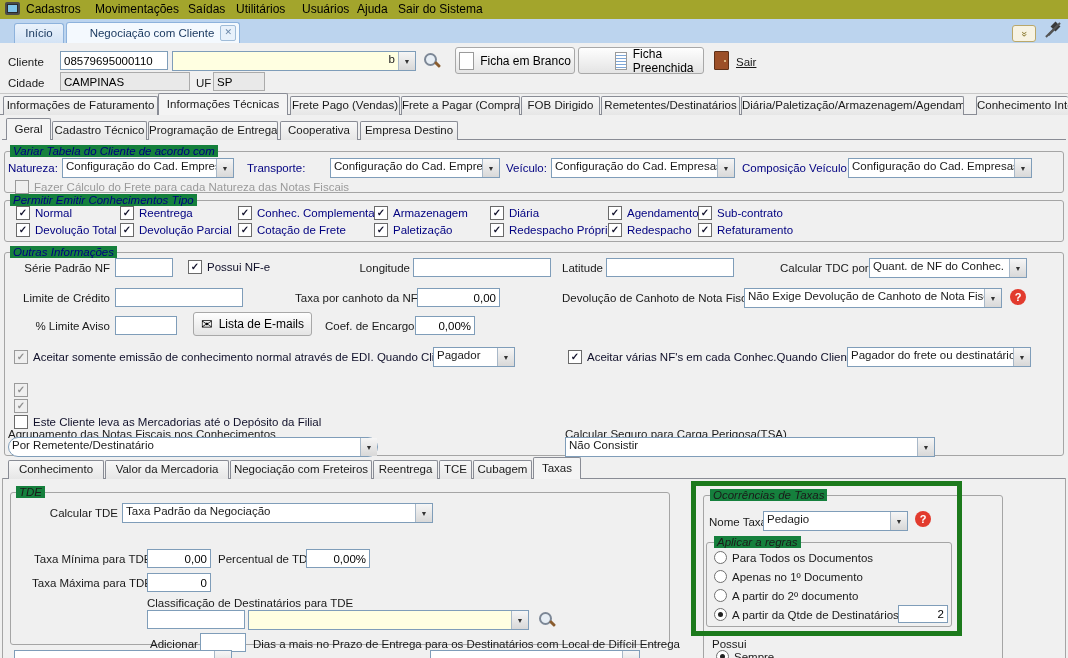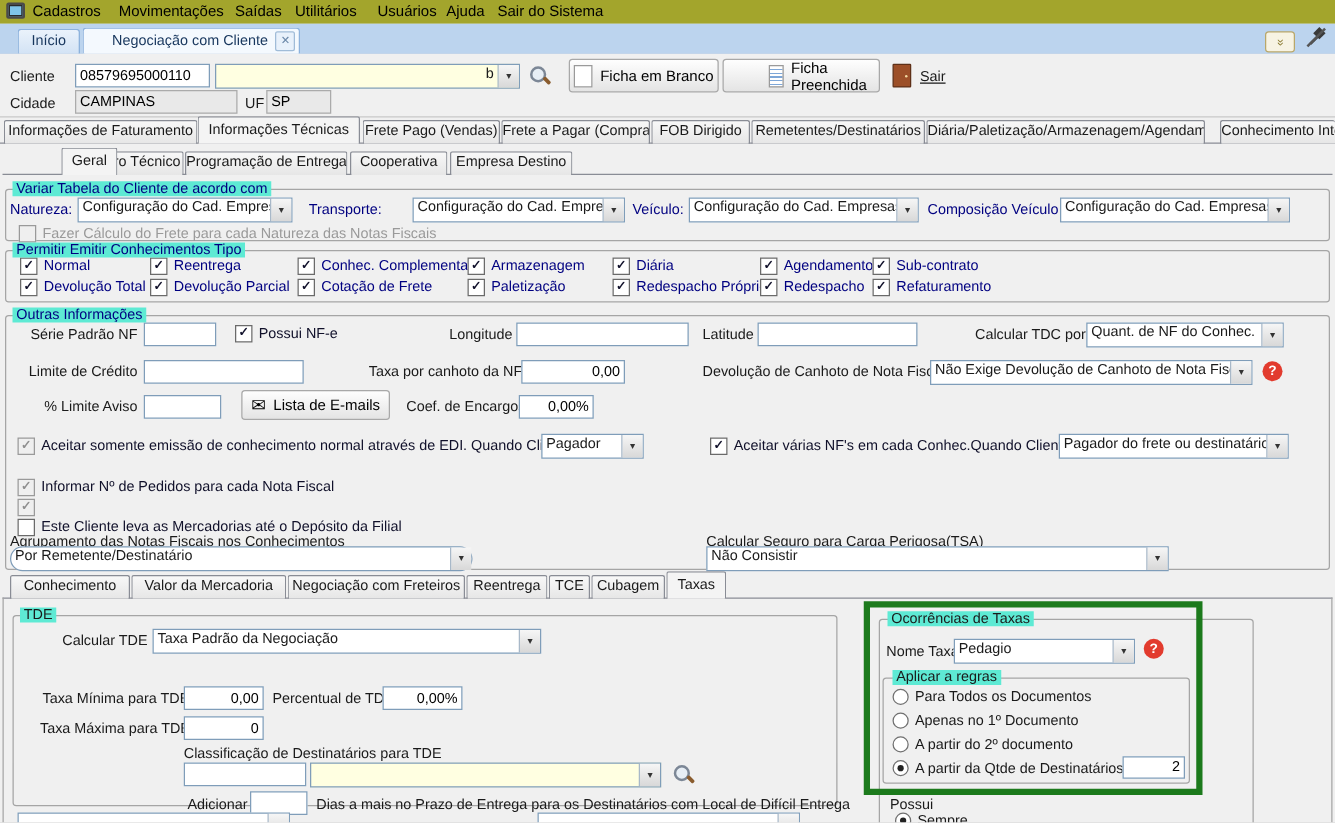--- a/index.html
+++ b/index.html
@@ -53,21 +53,21 @@
   .help{position:absolute;width:16px;height:16px;border-radius:50%;background:#E23B2E;color:#fff;font-weight:bold;
         font-size:11px;display:flex;align-items:center;justify-content:center;}
   
   .baseline{position:absolute;height:1px;background:#898C95;}
   .wtab{position:absolute;box-sizing:border-box;border:1px solid #898C95;border-bottom:none;border-radius:2px 2px 0 0;
         background:linear-gradient(#F8F8F8,#E6E6E6);text-align:center;height:19px;line-height:17px;font-size:11.5px;
         overflow:hidden;white-space:nowrap;z-index:1;}
   .wtab.active{background:#F4F4F4;height:22px;line-height:20px;z-index:3;}
   
   .grp{position:absolute;border:1px solid #A5A5A5;border-radius:3px;box-sizing:border-box;}
-  .legend{position:absolute;background:#5eead4;padding:0 3px;white-space:nowrap;z-index:2;}
+  .legend{position:absolute;background:#15803d;padding:0 3px;white-space:nowrap;z-index:2;font-style:italic;}
   .legend.nv{color:#000080;}
   
   .chk{position:absolute;display:flex;align-items:center;gap:5px;white-space:nowrap;z-index:1;}
   .chk .box{width:12px;height:12px;background:#fff;border:1px solid #6a6a6a;display:flex;align-items:center;
             justify-content:center;font-size:10px;font-weight:bold;color:#10102a;line-height:1;flex:none;}
   .chk.dis .box{background:#EFEFEF;border-color:#9a9a9a;color:#8f8f8f;}
   .chk .cl{color:#10102a;}
   .chk .cl.nv{color:#000080;}
   .chk.dis .cl.gray{color:#9a9a9a;}
   .radio{position:absolute;display:flex;align-items:center;gap:5px;white-space:nowrap;}
@@ -143,21 +143,21 @@
   <div class="wtab active" style="left:158px;top:93px;width:130px;"><span>Informações Técnicas</span></div>
   <div class="wtab" style="left:3px;top:96px;width:155px;"><span>Informações de Faturamento</span></div>
   <div class="wtab" style="left:290px;top:96px;width:110px;"><span>Frete Pago (Vendas)</span></div>
   <div class="wtab" style="left:401px;top:96px;width:119px;"><span>Frete a Pagar (Compras)</span></div>
   <div class="wtab" style="left:521px;top:96px;width:79px;"><span>FOB Dirigido</span></div>
   <div class="wtab" style="left:601px;top:96px;width:139px;"><span>Remetentes/Destinatários</span></div>
   <div class="wtab" style="left:741px;top:96px;width:223px;"><span>Diária/Paletização/Armazenagem/Agendamento</span></div>
   <div class="wtab" style="left:976px;top:96px;width:92px;border-right:none;"><span>Conhecimento Inter</span></div>
 
   <div class="baseline" style="left:2px;top:139px;width:1064px;"></div>
-  <div class="wtab active" style="left:6px;top:118px;width:45px;margin-left:43px;"><span>Geral</span></div>
+  <div class="wtab active" style="left:6px;top:118px;width:45px;"><span>Geral</span></div>
   <div class="wtab" style="left:52px;top:121px;width:95px;"><span>Cadastro Técnico</span></div>
   <div class="wtab" style="left:148px;top:121px;width:130px;"><span>Programação de Entrega</span></div>
   <div class="wtab" style="left:280px;top:121px;width:78px;"><span>Cooperativa</span></div>
   <div class="wtab" style="left:360px;top:121px;width:98px;"><span>Empresa Destino</span></div>
 
   <div class="grp" style="left:4px;top:151px;width:1060px;height:42px;"></div>
   <span class="legend nv" style="left:10px;top:145px;">Variar Tabela do Cliente de acordo com</span>
   <span class="lbl nv" style="left:8px;top:162px;">Natureza:</span>
   <div class="combo" style="left:62px;top:158px;width:172px;">
     <span class="txt">Configuração do Cad. Empresas</span>
@@ -332,21 +332,20 @@
       <span class="cl">Aceitar várias NF's em cada Conhec.Quando Cliente for</span>
   </div>
   <div class="combo" style="left:847px;top:347px;width:184px;">
     <span class="txt">Pagador do frete ou destinatário</span>
       <span class="cbtn">▼</span>
   </div>
   <div class="chk dis" style="left:14px;top:383px;">
     <span class="box">
         <span>✓</span>
       </span>
-      <span class="cl">Informar Nº de Pedidos para cada Nota Fiscal</span>
   </div>
   <div class="chk dis" style="left:14px;top:399px;">
     <span class="box">
         <span>✓</span>
       </span>
   </div>
   <div class="chk" style="left:14px;top:415px;">
     <span class="box"></span>
       <span class="cl">Este Cliente leva as Mercadorias até o Depósito da Filial</span>
   </div>

